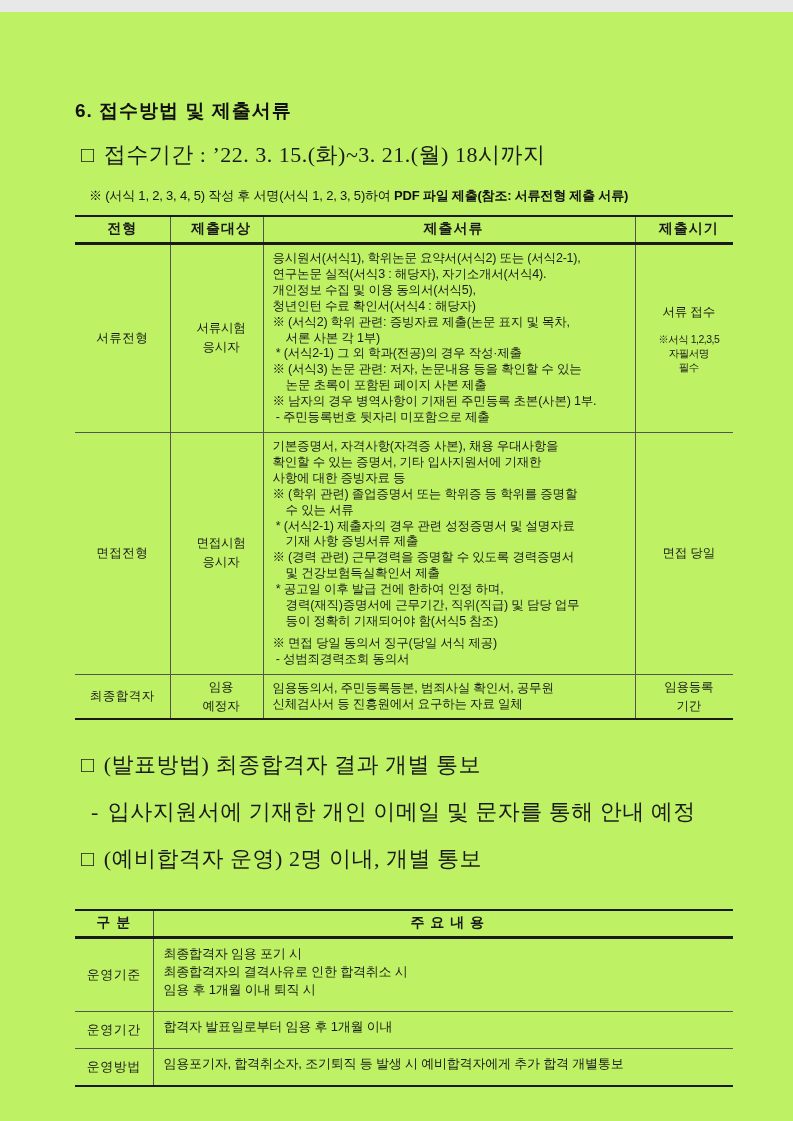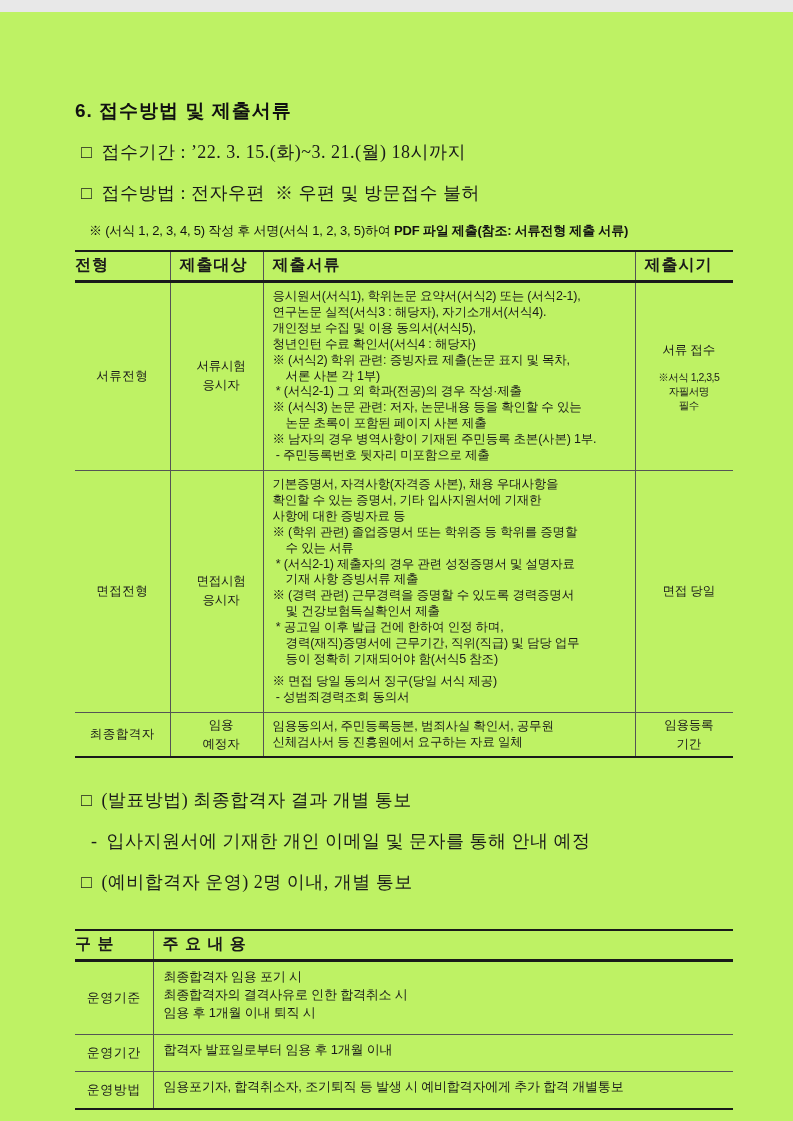--- a/index.html
+++ b/index.html
@@ -20,21 +20,21 @@
   h2.sec-title {
     font-family: "Liberation Sans", sans-serif;
     font-weight: bold;
     font-size: 19px;
     letter-spacing: 1px;
     color: #111;
     margin: 0 0 16px 0;
   }
   .bullet-line {
     font-family: "Liberation Serif", serif;
-    font-size: 18px;
+    font-size: 22px;
     letter-spacing: 0.5px;
     margin: 0 0 17px 6px;
     color: #1a1a1a;
     white-space: pre;
   }
   .bullet-line .marker { margin-right: 9px; }
   .dash-line { margin-left: 16px; }
   .note-line {
     font-family: "Liberation Sans", sans-serif;
     font-size: 13px;
@@ -48,22 +48,22 @@
   table.doc-table {
     width: 658px;
     border-collapse: collapse;
     table-layout: fixed;
     border-top: 2.5px solid #1a1a1a;
     border-bottom: 2.5px solid #1a1a1a;
     font-family: "Liberation Sans", sans-serif;
   }
   table.doc-table th {
     font-weight: bold;
-    font-size: 16px;
-    text-align: left;
+    font-size: 14px;
+    text-align: center;
     padding: 3px 0 4px 0;
     border-bottom: 3px solid #1a1a1a;
     letter-spacing: 1px;
   }
   table.doc-table td {
     border-top: 1px solid #555;
     font-size: 12.5px;
     vertical-align: middle;
   }
   table.doc-table th + th,
@@ -88,21 +88,20 @@
 </head>
 <body>
 
 <div class="page">
   <div class="content">
 
     <h2 class="sec-title">6. 접수방법 및 제출서류</h2>
 
     <div class="bullet-line"><span class="marker">□</span><span>접수기간 : ’22. 3. 15.(화)~3. 21.(월) 18시까지</span></div>
 
-    <div class="bullet-line"><span class="marker">□</span><span>접수방법 : 전자우편  ※ 우편 및 방문접수 불허</span></div>
 
     <div class="note-line"><span>※ (서식 1, 2, 3, 4, 5) 작성 후 서명(서식 1, 2, 3, 5)하여 </span><b>PDF 파일 제출(참조: 서류전형 제출 서류)</b></div>
 
     <table class="doc-table t1">
       <colgroup>
         <col style="width:95px">
           <col style="width:93px">
           <col style="width:372px">
           <col style="width:98px">
       </colgroup>

